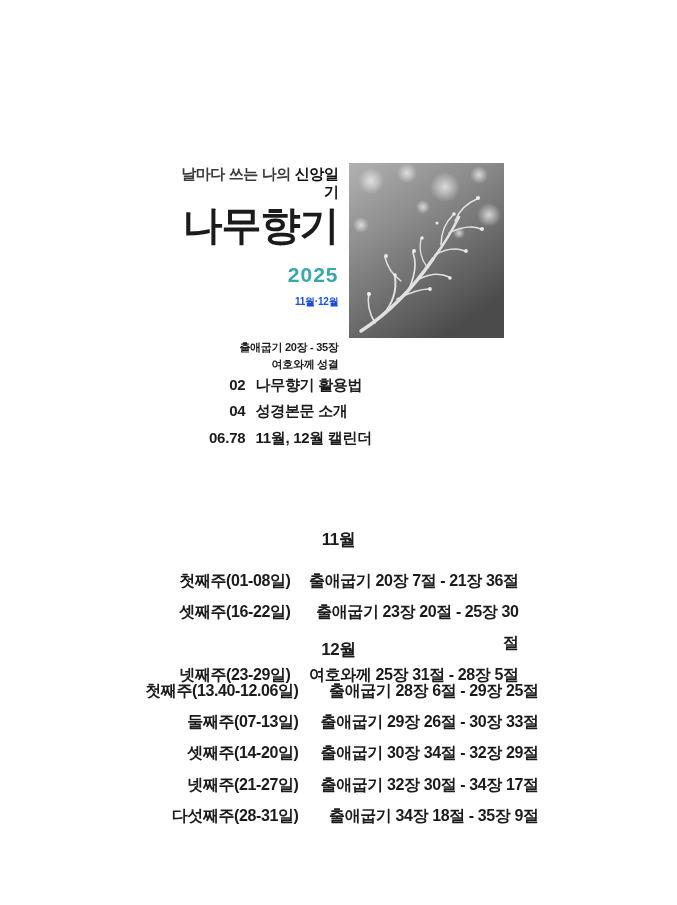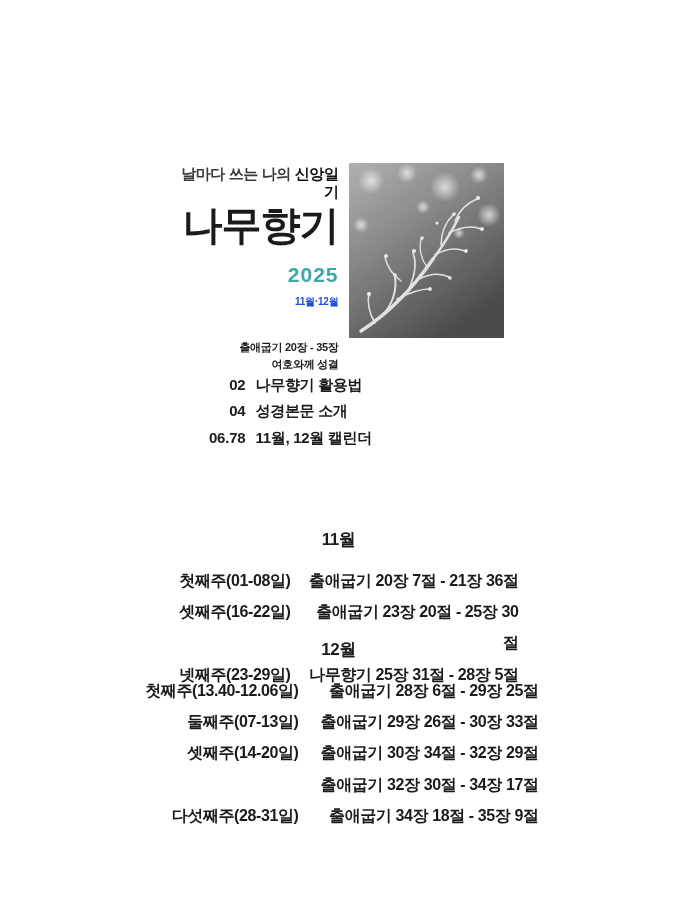--- a/index.html
+++ b/index.html
@@ -272,41 +272,42 @@
       <div class="week-row">
         <div class="week-label">첫째주(01-08일)</div>
         <div class="week-range">출애굽기 20장 7절 - 21장 36절</div>
       </div>
       <div class="week-row">
         <div class="week-label">셋째주(16-22일)</div>
         <div class="week-range">출애굽기 23장 20절 - 25장 30절</div>
       </div>
       <div class="week-row">
         <div class="week-label">넷째주(23-29일)</div>
-        <div class="week-range">나무향기 25장 31절 - 28장 5절</div>
+        <div class="week-range">여호와께 25장 31절 - 28장 5절</div>
       </div>
     </div>
   </div>
 
   <div class="month-block" id="month-block-dec">
     <div class="month-heading">12월</div>
     <div class="week-list wide">
       <div class="week-row">
         <div class="week-label">첫째주(13.40-12.06일)</div>
         <div class="week-range">출애굽기 28장 6절 - 29장 25절</div>
       </div>
       <div class="week-row">
         <div class="week-label">둘째주(07-13일)</div>
         <div class="week-range">출애굽기 29장 26절 - 30장 33절</div>
       </div>
       <div class="week-row">
         <div class="week-label">셋째주(14-20일)</div>
         <div class="week-range">출애굽기 30장 34절 - 32장 29절</div>
       </div>
       <div class="week-row">
+        <div class="week-label">넷째주(21-27일)</div>
         <div class="week-range">출애굽기 32장 30절 - 34장 17절</div>
       </div>
       <div class="week-row">
         <div class="week-label">다섯째주(28-31일)</div>
         <div class="week-range">출애굽기 34장 18절 - 35장 9절</div>
       </div>
     </div>
   </div>
 
 </div>

